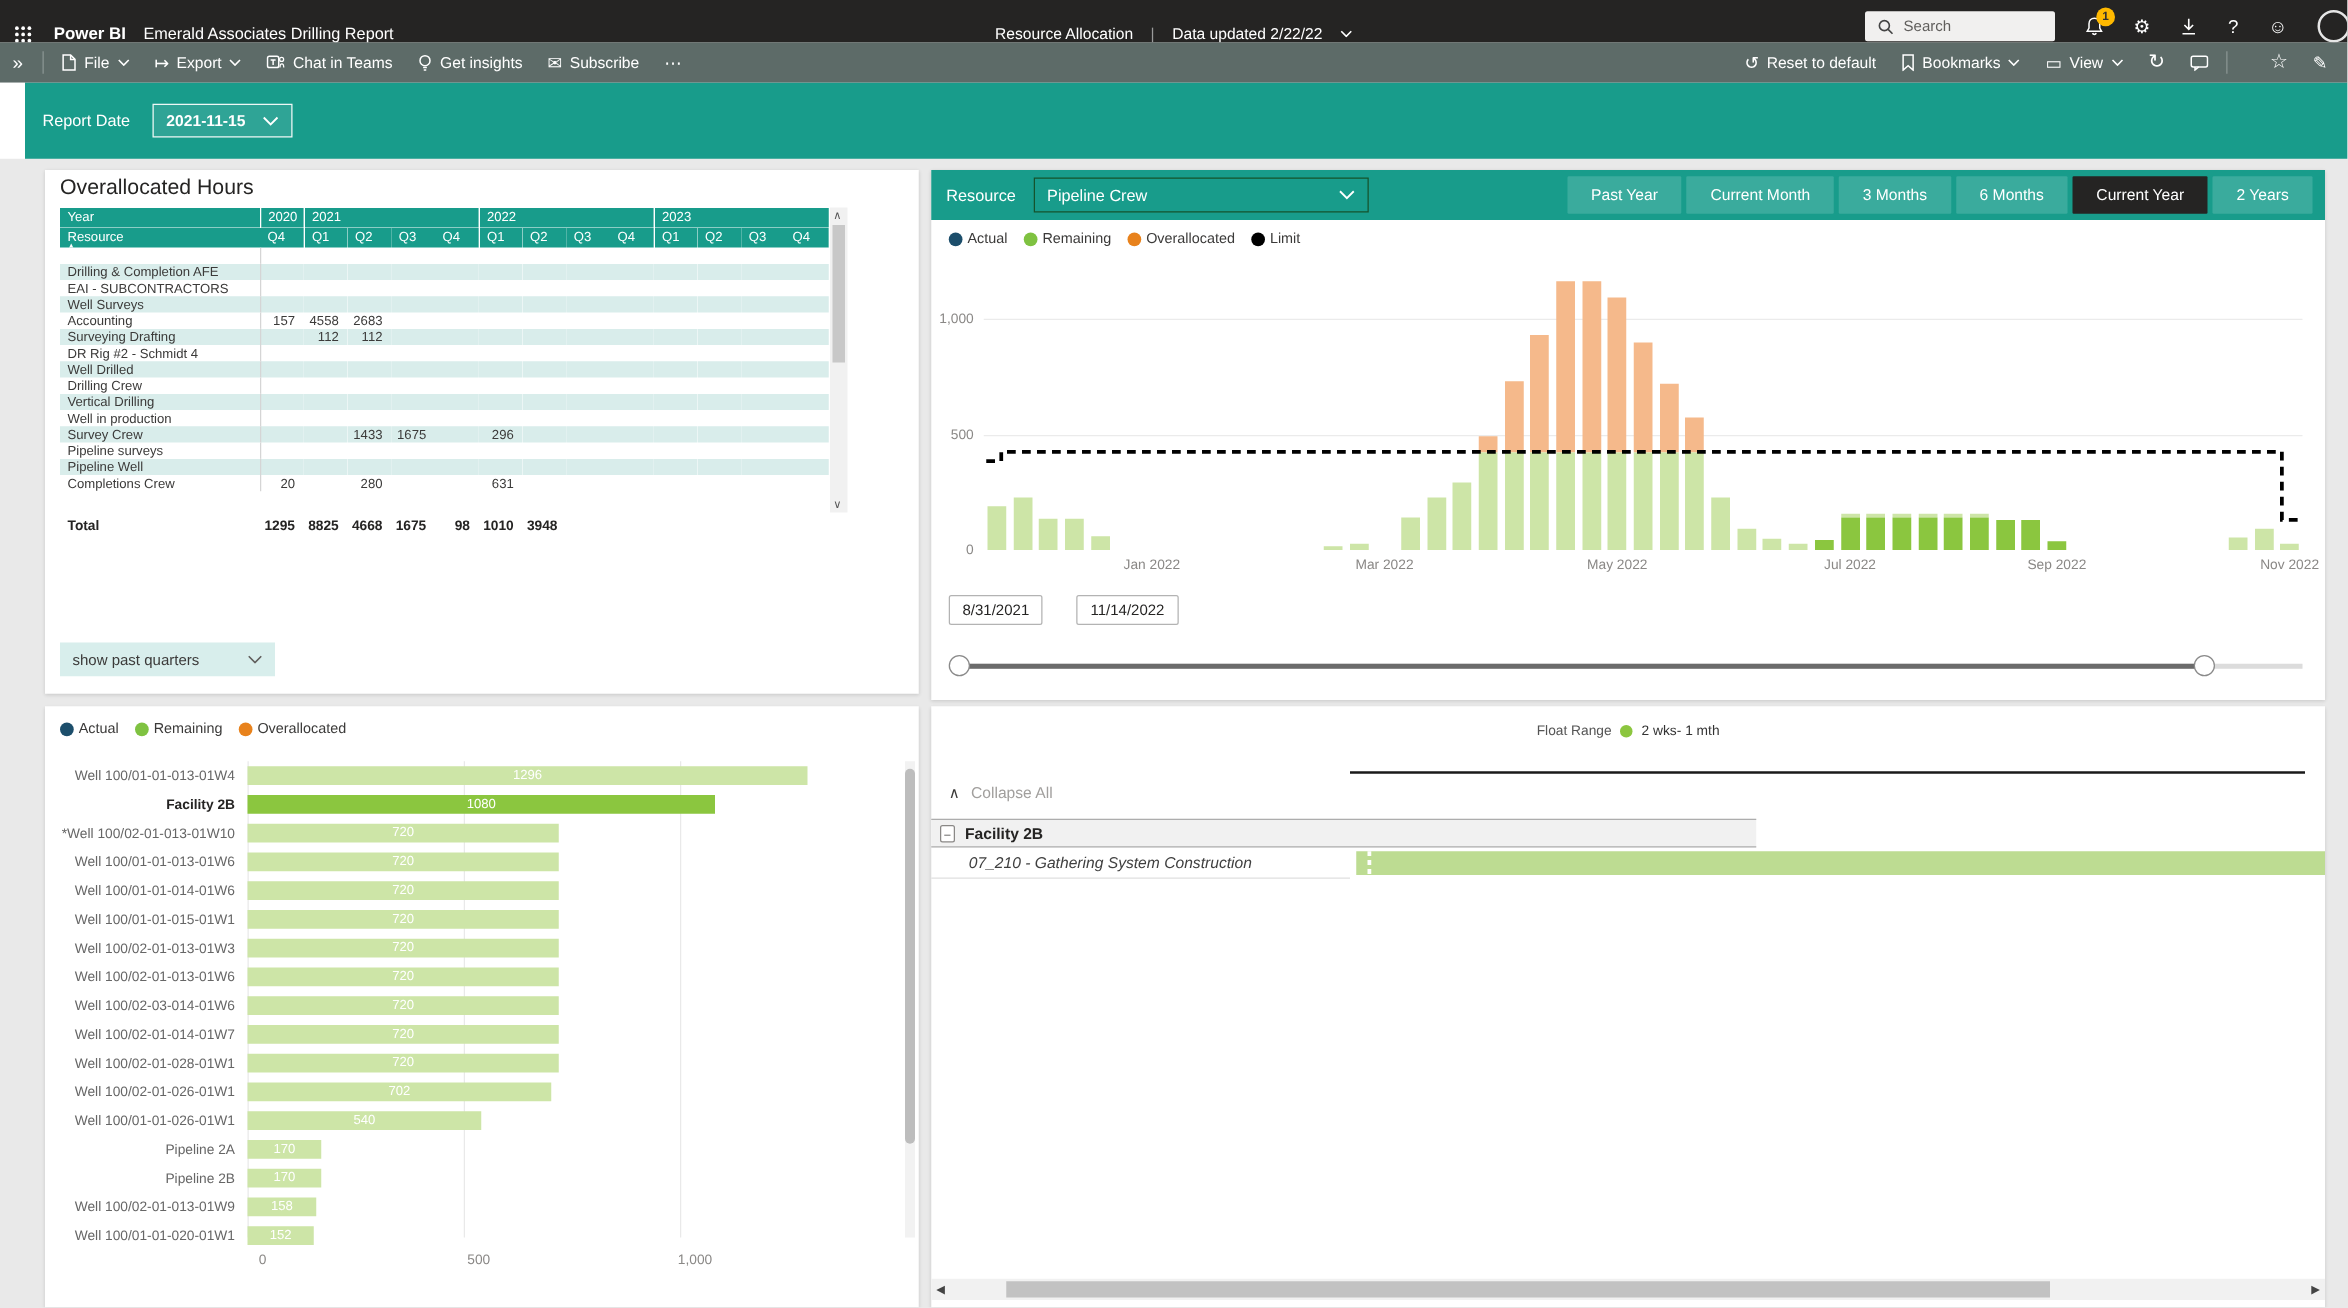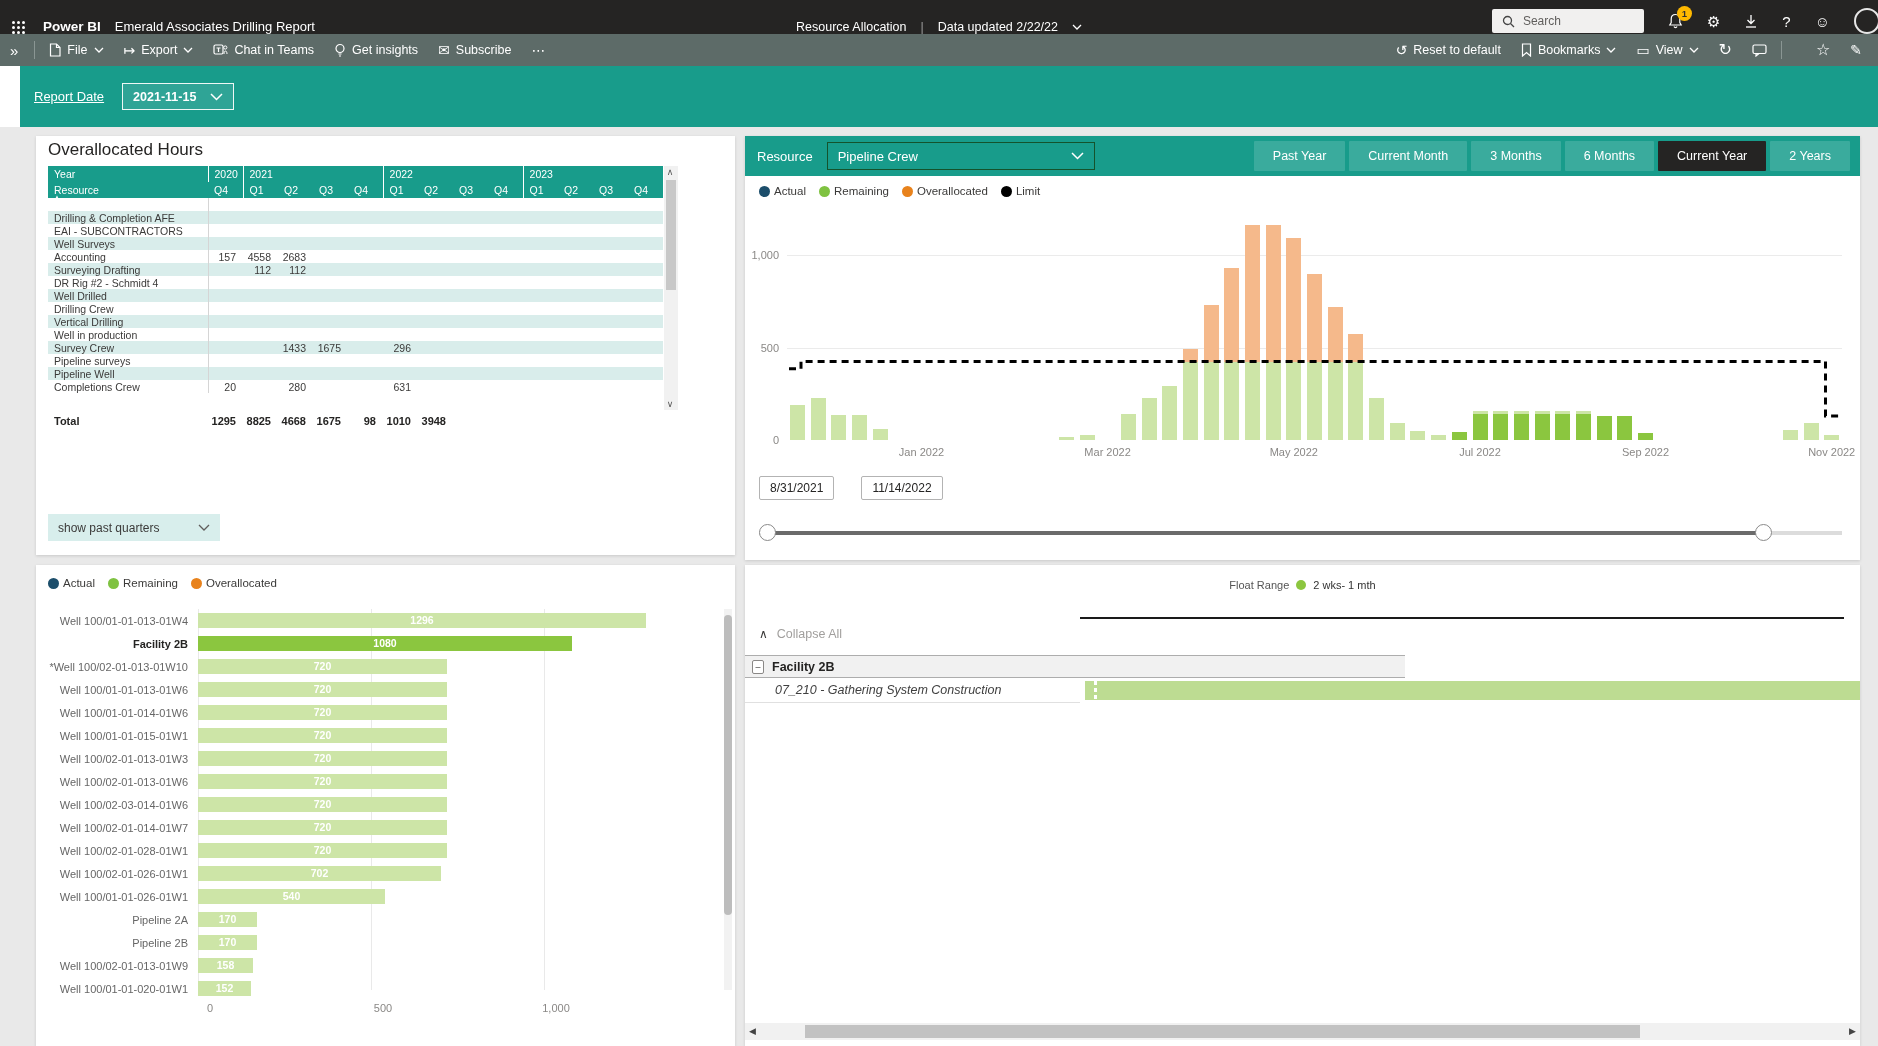--- a/index.html
+++ b/index.html
@@ -28,21 +28,21 @@
   .mb-left { display:flex; align-items:center; padding-left:10px; }
   .mb-right { margin-left:auto; display:flex; align-items:center; padding-right:16px; }
   .mb-right .mb-item { margin-right:0; margin-left:20px; }
   .mb-sep { width:1px; height:18px; background:#8a9693; margin:0 14px; }
   .dblarrow { font-size:15px; letter-spacing:-2px; margin-right:4px; }
   .glyph { font-size:14px; line-height:1; }
 
   
   .band { position:absolute; left:20px; top:66px; width:1858px; height:61px; background:#189c8b; display:flex; align-items:center; color:#fff; }
   .band-sliver { position:absolute; left:0; top:66px; width:20px; height:61px; background:#fff; }
-  .band-label { font-size:13px; margin:0 18px 0 14px;text-decoration:underline; }
+  .band-label { font-size:13px; margin:0 18px 0 14px; }
   .band-select { height:27px; min-width:112px; background:#2fa496; border:1px solid #eef7f5; display:flex; align-items:center; gap:14px; padding:0 10px; font-size:12.5px; font-weight:bold; cursor:pointer; }
 
   .panel { position:absolute; background:#fff; box-shadow:0 1px 3px rgba(0,0,0,.14); }
 
   
   .p1 { left:36px; top:136px; width:699px; height:419px; }
   .p1-title { position:absolute; left:12px; top:4px; font-size:17px; color:#252423; font-weight:400; }
   .matrix-wrap { position:absolute; left:12px; top:30px; display:flex; }
   table.mx { border-collapse:collapse; table-layout:fixed; width:615px; font-size:10.5px; }
   .mx th { background:#189c8b; color:#fff; font-weight:400; text-align:left; height:16px; padding:0 0 0 6px; overflow:hidden; white-space:nowrap; }
@@ -74,21 +74,21 @@
   .p2-legend { position:absolute; left:12px; top:12px; }
   .p2-rows { position:absolute; left:12px; top:44px; width:660px; }
   .p2-grid { position:absolute; left:162px; top:44px; width:495px; bottom:56px; }
   .p2-grid i { position:absolute; top:0; bottom:0; width:1px; background:#e9e9e9; }
   .p2-row { display:flex; align-items:center; height:23px; position:relative; }
   .p2-rlabel { width:150px; text-align:right; padding-right:10px; font-size:11px; color:#666; white-space:nowrap; overflow:hidden; }
   .p2-rlabel.hl { color:#252423; font-weight:bold; }
   .p2-track { position:relative; flex:1; height:15px; }
   .p2-bar { position:absolute; left:0; top:0; height:15px; background:#cde5a7; }
   .p2-bar.hl { background:#8bc63f; }
-  .p2-val { position:absolute; top:1px; transform:translateX(-50%); color:#fff; font-size:10.5px; font-weight:bold; line-height:13px; }
+  .p2-val { position:absolute; top:1px; transform:translateX(-50%); color:#fff; font-size:10.5px; font-weight:normal; line-height:13px; }
   .p2-axis { position:absolute; left:174px; width:495px; bottom:28px; height:16px; font-size:11px; color:#8a8886; }
   .p2-axis span { position:absolute; transform:translateX(-50%); }
   .p2-scroll { position:absolute; right:3px; top:44px; bottom:56px; width:8px; background:#f2f2f2; }
   .p2-thumb { position:absolute; left:0; top:6px; width:8px; height:300px; background:#bdbdbd; border-radius:4px; }
 
   
   .p3 { left:745px; top:136px; width:1115px; height:424px; }
   .p3-header { height:40px; background:#189c8b; display:flex; align-items:center; color:#fff; padding:0 10px 0 12px; }
   .p3-reslabel { font-size:13px; margin-right:14px; }
   .p3-dd { width:268px; height:28px; border:1px solid #14532d; display:flex; align-items:center; justify-content:space-between; padding:0 10px; font-size:13px; cursor:pointer; }

